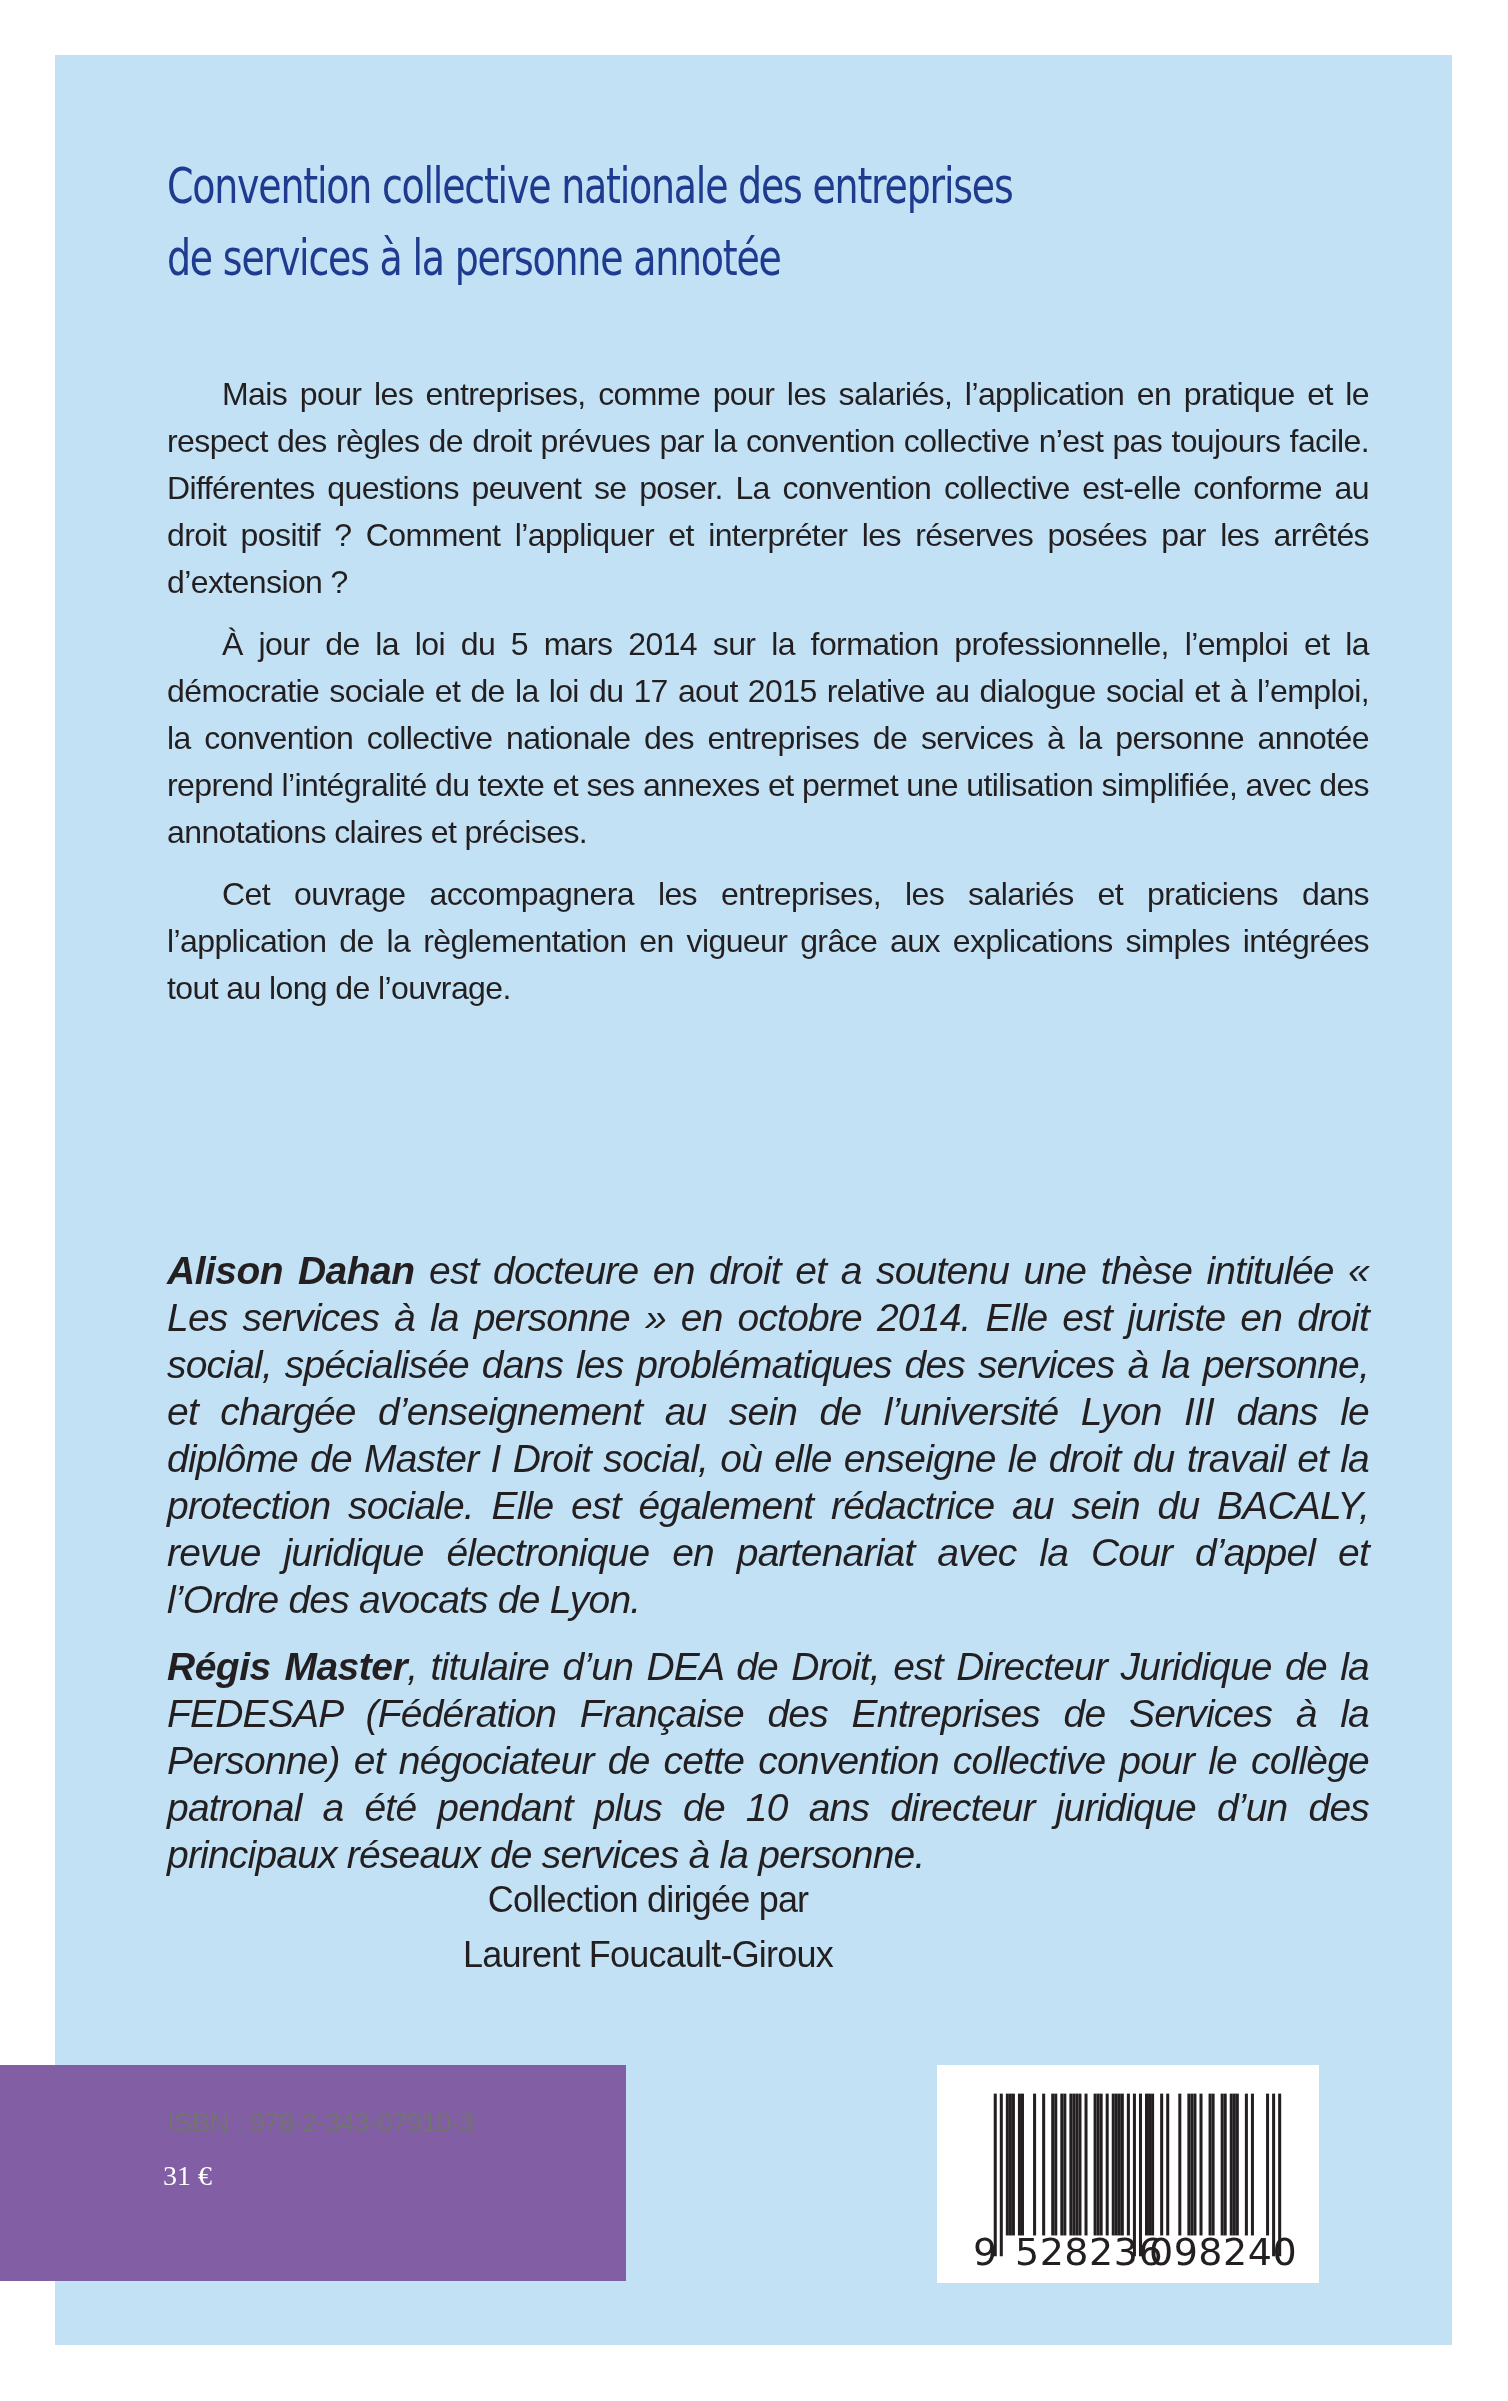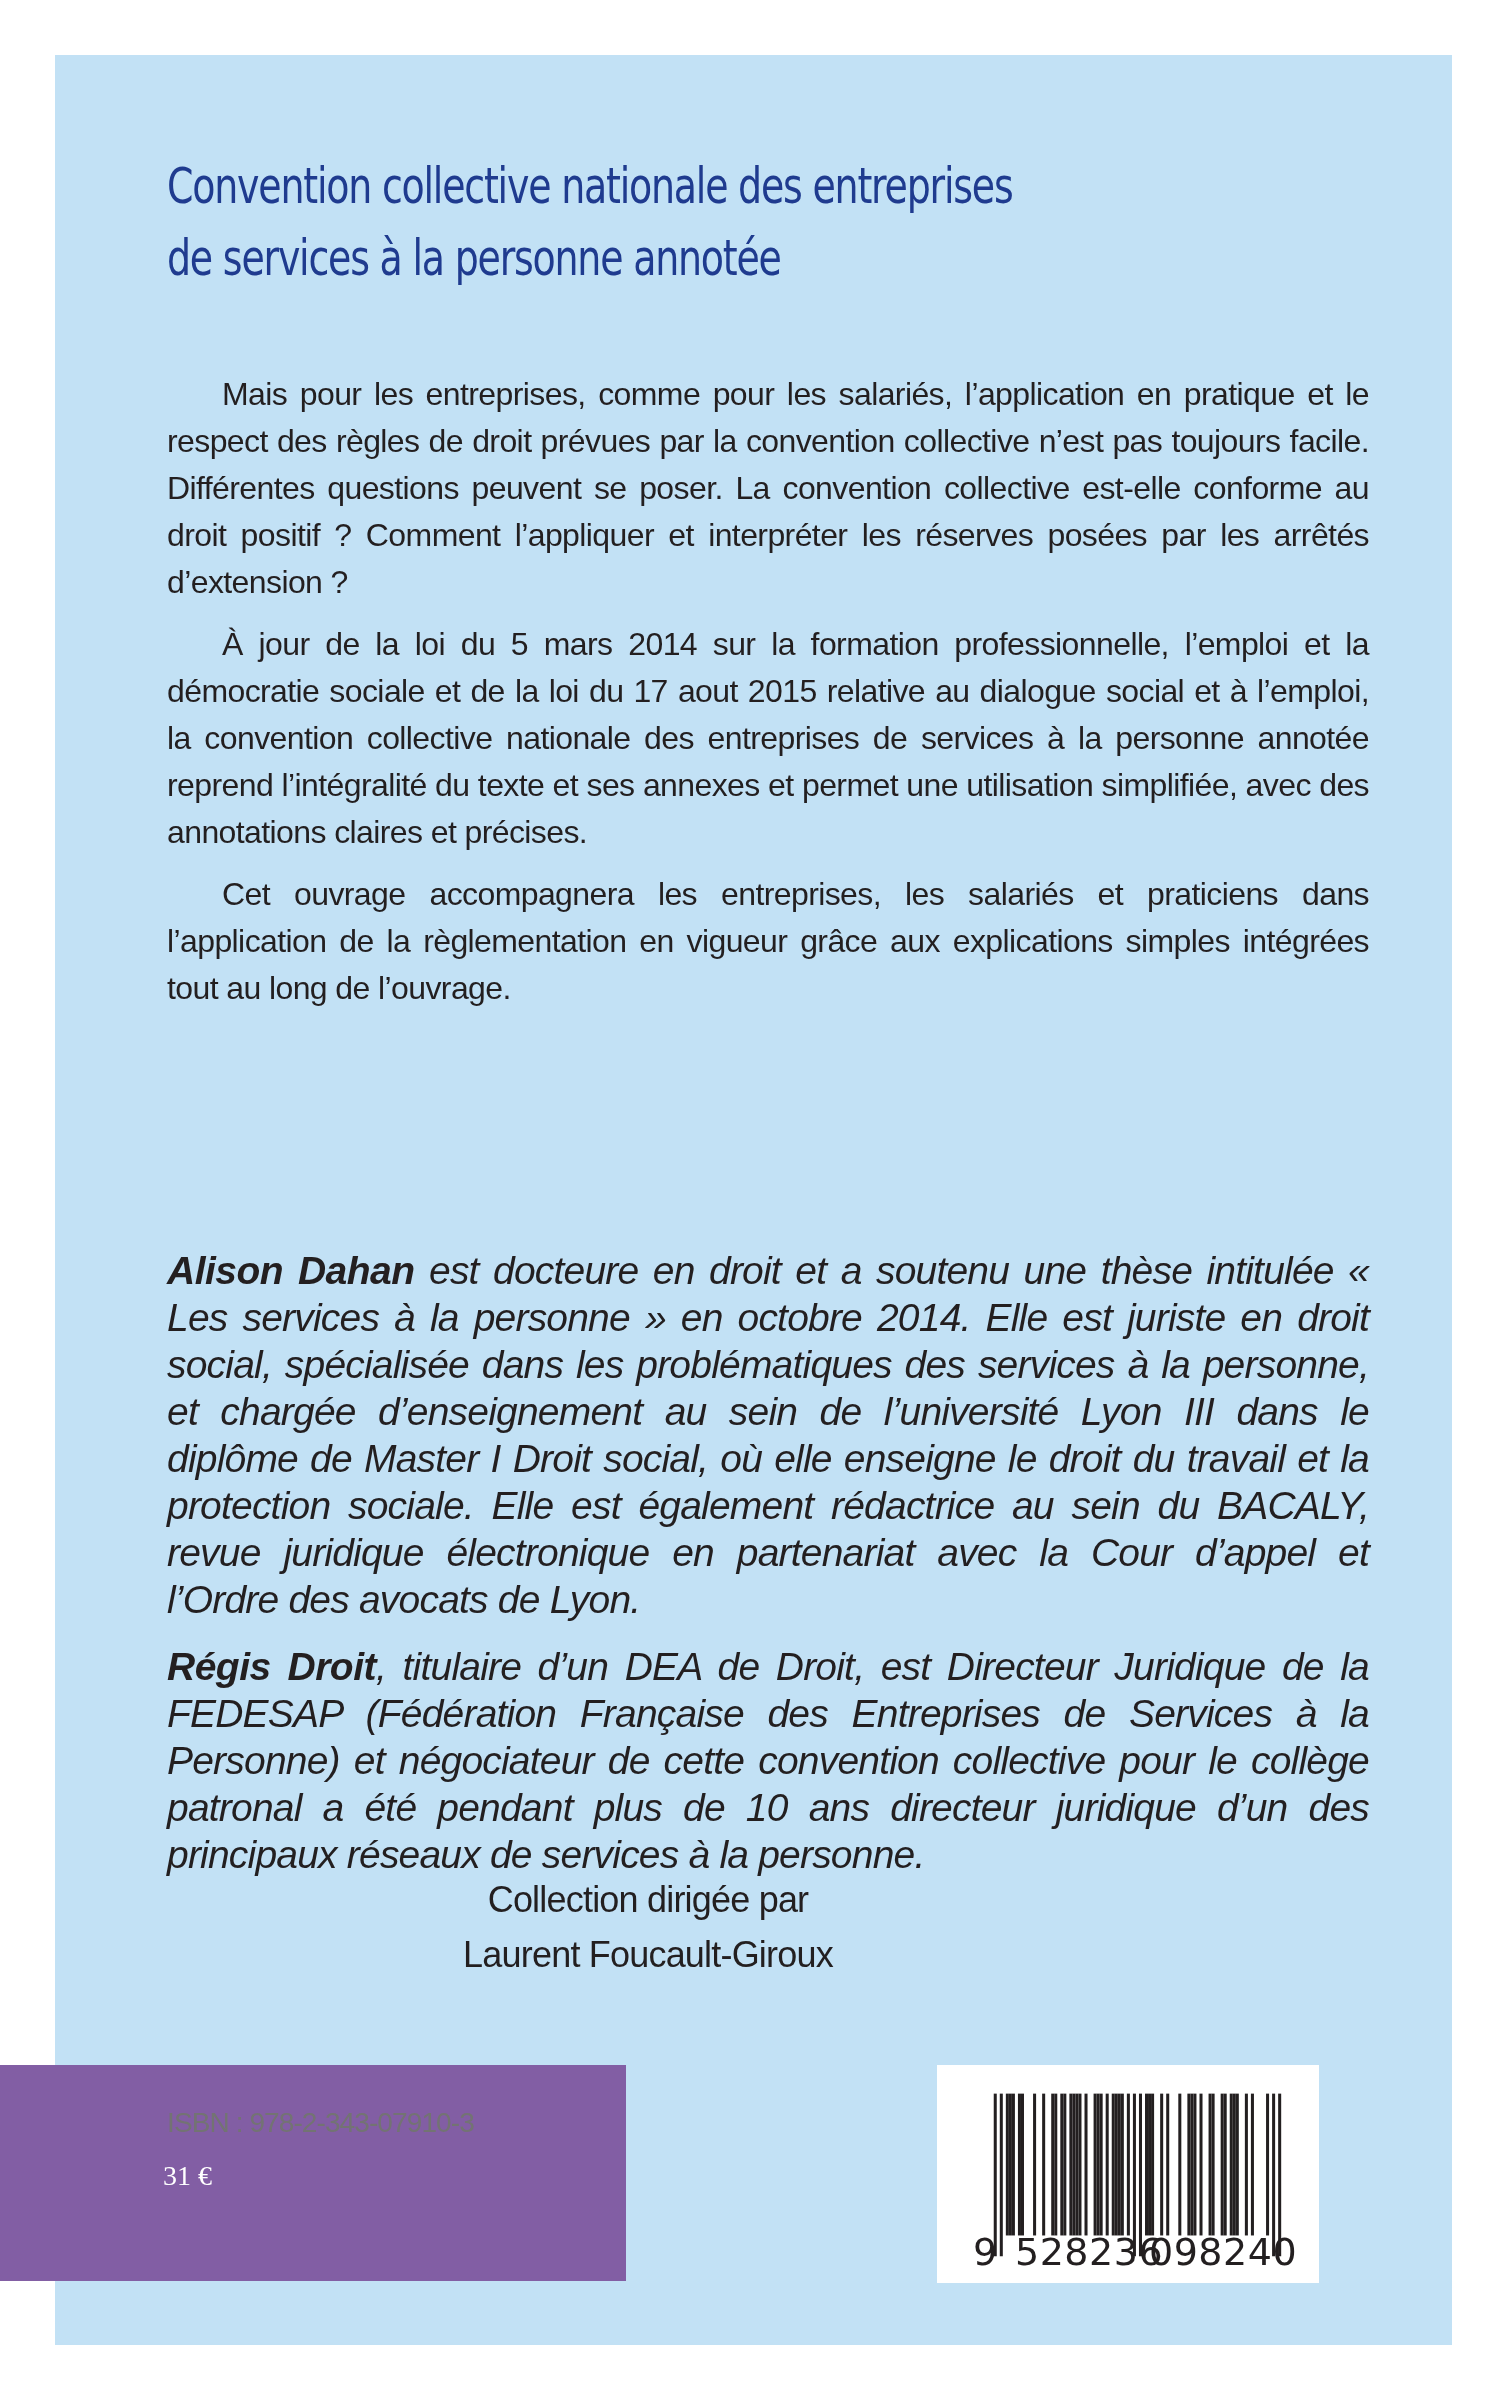--- a/index.html
+++ b/index.html
@@ -71,21 +71,21 @@
 </div>
 
 <div class="body-text">
   <p class="para indent">Mais pour les entreprises, comme pour les salariés, l’application en pratique et le respect des règles de droit prévues par la convention collective n’est pas toujours facile. Différentes questions peuvent se poser. La convention collective est-elle conforme au droit positif ? Comment l’appliquer et interpréter les réserves posées par les arrêtés d’extension ?</p>
   <p class="para indent">À jour de la loi du 5 mars 2014 sur la formation professionnelle, l’emploi et la démocratie sociale et de la loi du 17 aout 2015 relative au dialogue social et à l’emploi, la convention collective nationale des entreprises de services à la personne annotée reprend l’intégralité du texte et ses annexes et permet une utilisation simplifiée, avec des annotations claires et précises.</p>
   <p class="para indent">Cet ouvrage accompagnera les entreprises, les salariés et praticiens dans l’application de la règlementation en vigueur grâce aux explications simples intégrées tout au long de l’ouvrage.</p>
 </div>
 
 <div class="bio bio1"><span class="name">Alison Dahan</span><span> est docteure en droit et a soutenu une thèse intitulée « Les services à la personne » en octobre 2014. Elle est juriste en droit social, spécialisée dans les problématiques des services à la personne, et chargée d’enseignement au sein de l’université Lyon III dans le diplôme de Master I Droit social, où elle enseigne le droit du travail et la protection sociale. Elle est également rédactrice au sein du BACALY, revue juridique électronique en partenariat avec la Cour d’appel et l’Ordre des avocats de Lyon.</span></div>
 
-<div class="bio bio2"><span class="name">Régis Droit</span><span>, titulaire d’un DEA de Droit, est Directeur Juridique de la FEDESAP (Fédération Française des Entreprises de Services à la Personne) et négociateur de cette convention collective pour le collège patronal a été pendant plus de 10 ans directeur juridique d’un des principaux réseaux de services à la personne.</span></div>
+<div class="bio bio2"><span class="name">Régis Master</span><span>, titulaire d’un DEA de Droit, est Directeur Juridique de la FEDESAP (Fédération Française des Entreprises de Services à la Personne) et négociateur de cette convention collective pour le collège patronal a été pendant plus de 10 ans directeur juridique d’un des principaux réseaux de services à la personne.</span></div>
 
 <div class="collection">
   <div>Collection dirigée par</div>
   <div>Laurent Foucault-Giroux</div>
 </div>
 
 <div class="price-box"></div>
 <div class="isbn">ISBN : 978-2-343-07910-3</div>
 <div class="price">31 €</div>
 

